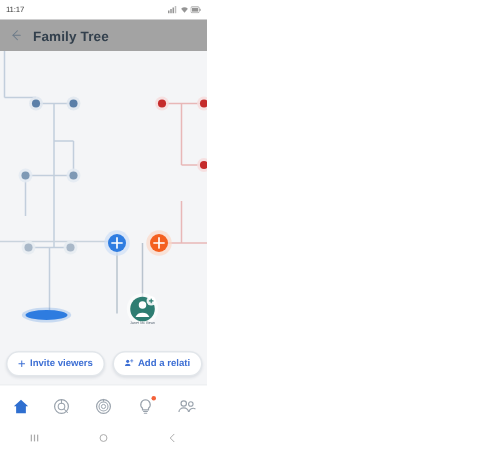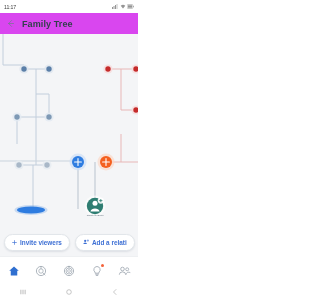--- a/index.html
+++ b/index.html
@@ -16,21 +16,21 @@
     background:#ffffff; display:flex; align-items:center;
     justify-content:space-between; padding:0 4px;
   }
   .status-time { font-size:5.2px; color:#3c3c3c; letter-spacing:-0.1px; }
   .status-icons { display:flex; align-items:center; gap:1.5px; }
   .si { opacity:.62; }
 
   
   .appbar {
     position:absolute; top:13px; left:0; width:138px; height:21px;
-    background:#d946ef; display:flex; align-items:center; gap:7px;
+    background:#a3a3a3; display:flex; align-items:center; gap:7px;
     padding-left:6px;
   }
   .back-arrow { width:9px; height:9px; flex:none; }
   .appbar-title {
     font-size:9px; font-weight:bold; color:#33404d; letter-spacing:.1px;
   }
 
   
   .canvas {
     position:absolute; top:34px; left:0; width:138px; height:194px;

